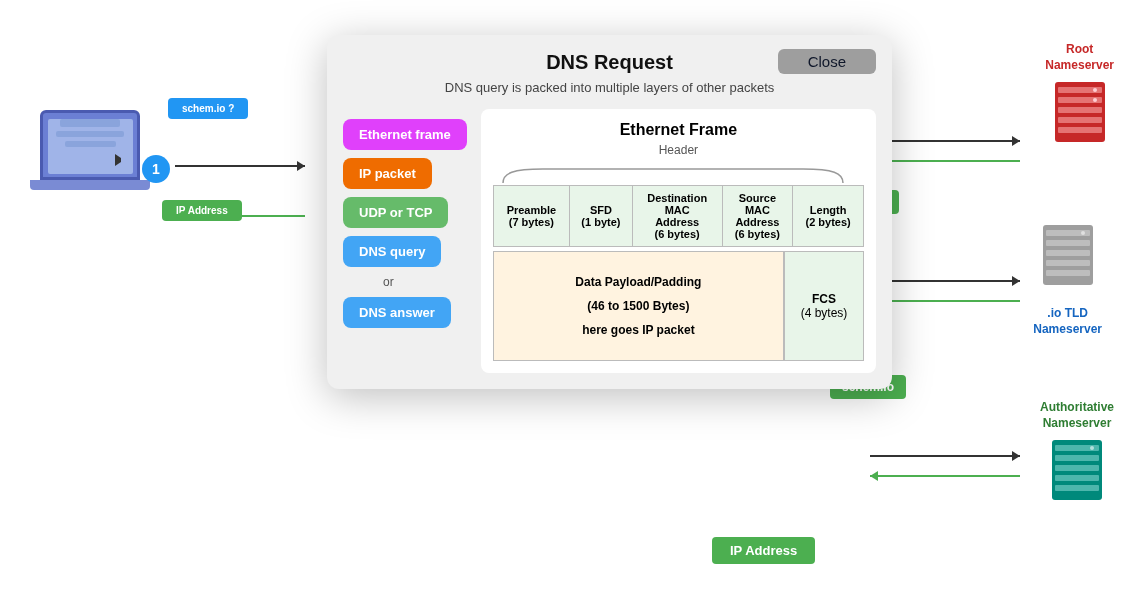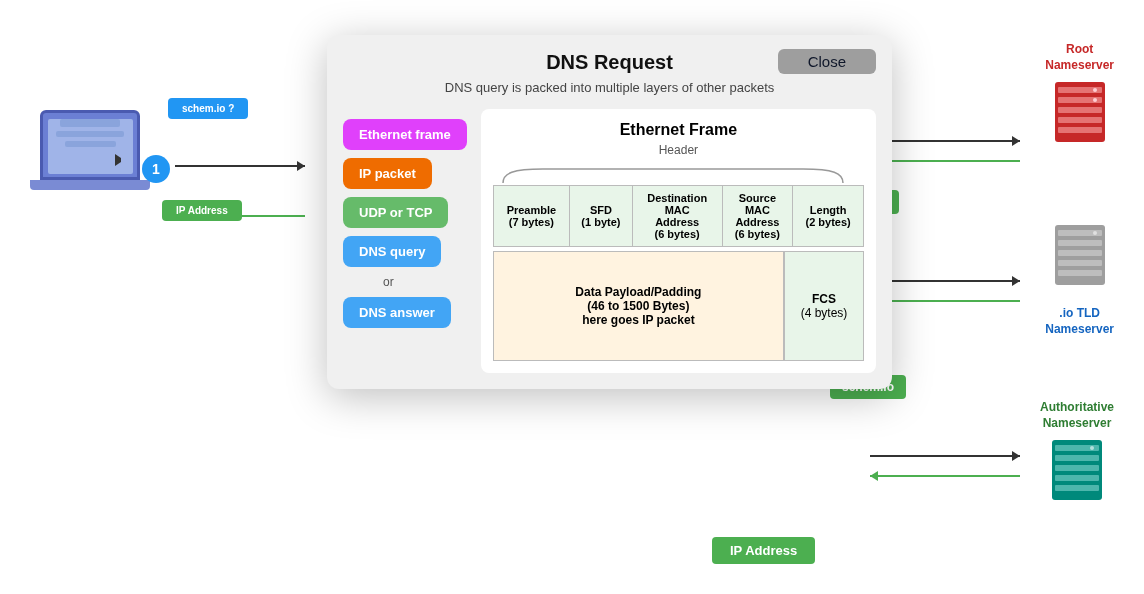--- a/index.html
+++ b/index.html
@@ -200,20 +200,21 @@
       flex: 1;
       min-height: 110px;
       display: flex;
       flex-direction: column;
       align-items: center;
       justify-content: center;
       font-size: 12px;
       font-weight: bold;
       text-align: center;
       padding: 8px;
+      gap: 10px;
     }
     .fcs-cell {
       background: #e8f5e9;
       border: 1.5px solid #bbb;
       width: 80px;
       min-height: 110px;
       display: flex;
       flex-direction: column;
       align-items: center;
       justify-content: center;
@@ -342,21 +343,21 @@
       <rect x="8" y="10" width="44" height="6" rx="1" fill="#e57373"></rect>
       <rect x="8" y="20" width="44" height="6" rx="1" fill="#e57373"></rect>
       <rect x="8" y="30" width="44" height="6" rx="1" fill="#e57373"></rect>
       <rect x="8" y="40" width="44" height="6" rx="1" fill="#e57373"></rect>
       <rect x="8" y="50" width="44" height="6" rx="1" fill="#e57373"></rect>
       <circle cx="45" cy="13" r="2" fill="#ffcdd2"></circle>
       <circle cx="45" cy="23" r="2" fill="#ffcdd2"></circle>
     </svg>
   </div>
 
-  <div class="nameserver" style="top:220px;right:30px;gap:16px;">
+  <div class="nameserver" style="top:220px;right:42px;gap:16px;">
     <svg class="server-svg" viewBox="0 0 60 70">
       <rect x="5" y="5" width="50" height="60" rx="3" fill="#9e9e9e"></rect>
       <rect x="8" y="10" width="44" height="6" rx="1" fill="#bdbdbd"></rect>
       <rect x="8" y="20" width="44" height="6" rx="1" fill="#bdbdbd"></rect>
       <rect x="8" y="30" width="44" height="6" rx="1" fill="#bdbdbd"></rect>
       <rect x="8" y="40" width="44" height="6" rx="1" fill="#bdbdbd"></rect>
       <rect x="8" y="50" width="44" height="6" rx="1" fill="#bdbdbd"></rect>
       <circle cx="45" cy="13" r="2" fill="#e0e0e0"></circle>
     </svg>
     <span class="ns-label" style="color:#1565c0;">.io TLD<br>Nameserver</span>

